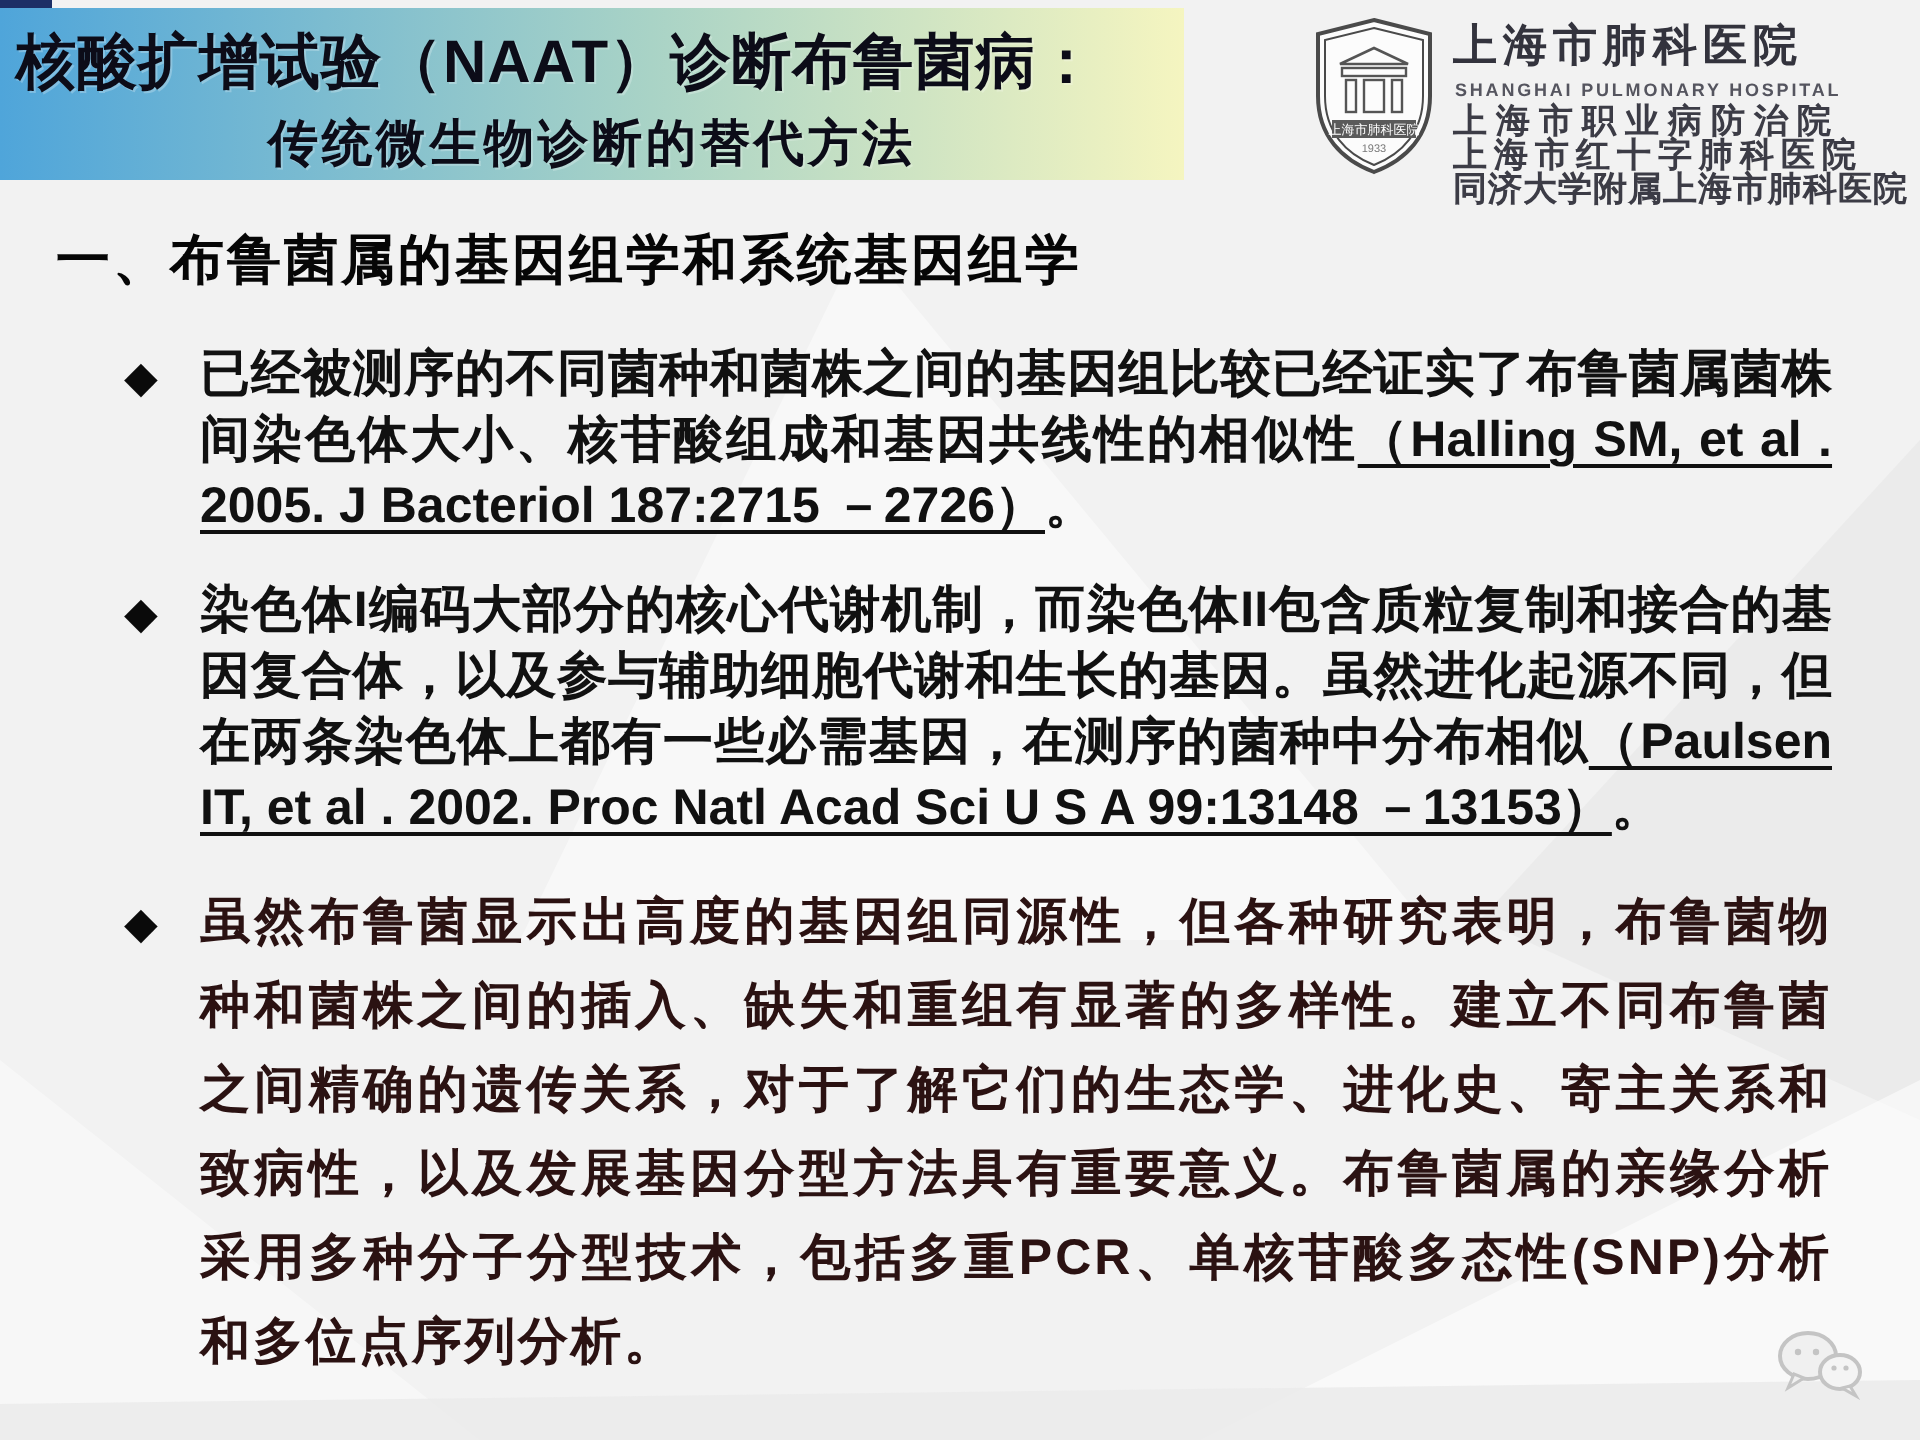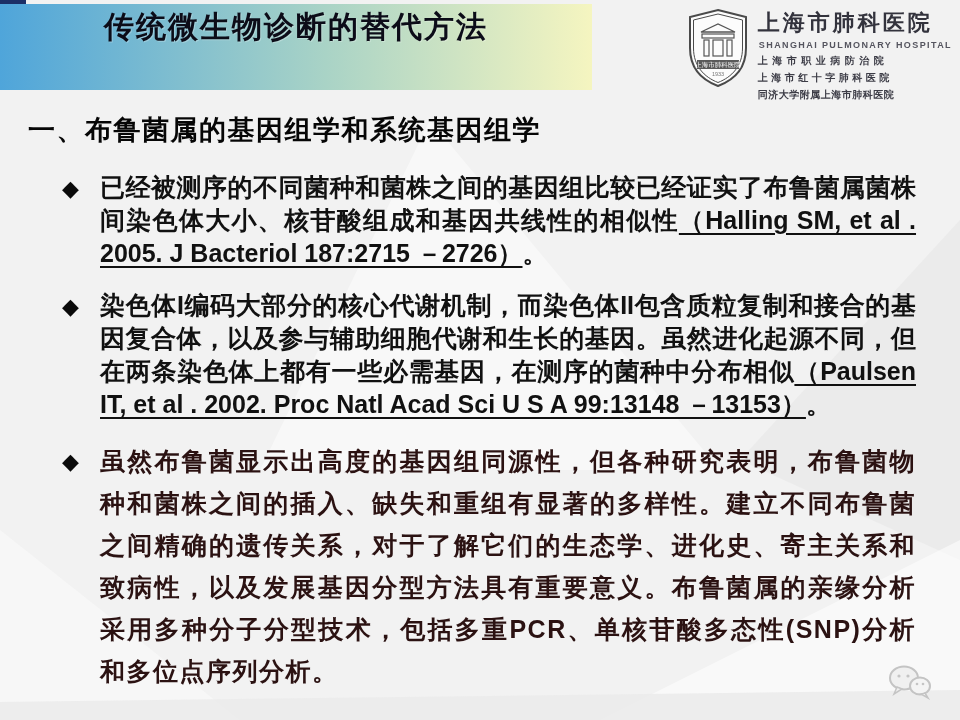--- a/index.html
+++ b/index.html
@@ -15,30 +15,30 @@
   .header-band {
     position:absolute; left:0; top:4px; width:592px; height:86px;
     background:linear-gradient(90deg,#4fa5da 0%,#a9d3c6 55%,#f5f5c0 100%);
   }
   .title-l1 {
     font-size:30px; font-weight:900; color:#0c0c18; letter-spacing:0.5px;
     padding:7px 0 0 8px; white-space:nowrap;
     text-shadow:1px 1px 0 rgba(255,255,255,0.25);
   }
   .title-l2 {
-    font-size:30px; font-weight:900; color:#0c0c18; letter-spacing:2px;
+    font-size:25px; font-weight:900; color:#0c0c18; letter-spacing:2px;
     text-align:center; margin-top:3px; white-space:nowrap;
     text-shadow:1px 1px 0 rgba(255,255,255,0.25);
   }
 
   .logo { position:absolute; right:6px; top:8px; display:flex; align-items:flex-start; gap:9px; }
   .logo-textcol { display:flex; flex-direction:column; }
   .logo-cn { font-size:22px; font-weight:bold; color:#33333d; letter-spacing:3px; white-space:nowrap; font-family:"Liberation Serif","DejaVu Serif",serif; }
   .logo-en { font-size:9px; font-weight:bold; color:#55555f; letter-spacing:1.4px; margin:2px 2px 2px 1px; white-space:nowrap; }
-  .logo-aff { font-size:10px; font-weight:bold; color:#3c3c46; line-height:17px; white-space:nowrap; }
+  .logo-aff { font-size:17px; font-weight:bold; color:#3c3c46; line-height:17px; white-space:nowrap; }
   .aff-0 { letter-spacing:4.5px; }
   .aff-1 { letter-spacing:0.5px; }
   .aff-2 { letter-spacing:3.5px; }
 
   .content { position:absolute; left:64px; top:112px; width:852px; }
   .section-heading {
     font-size:27px; font-weight:900; color:#060606; letter-spacing:1.5px;
     margin-left:-36px; margin-bottom:23px; white-space:nowrap;
   }
   .bullet {
@@ -65,20 +65,21 @@
     <polygon points="430,120 720,470 260,470" fill="#ffffff" opacity="0.45"></polygon>
     <polygon points="960,220 740,460 960,560" fill="#e9e9e9" opacity="0.8"></polygon>
     <polygon points="0,530 240,720 0,720" fill="#ffffff" opacity="0.4"></polygon>
     <polygon points="600,720 960,540 960,720" fill="#ffffff" opacity="0.55"></polygon>
     <polygon points="0,702 960,690 960,720 0,720" fill="#ebebeb" opacity="0.9"></polygon>
   </svg>
 
   <div class="corner-strip"></div>
 
   <div class="header-band" style="background: linear-gradient(90deg, rgb(79, 165, 218) 0%, rgb(169, 211, 198) 55%, rgb(245, 245, 192) 100%);">
+    <div class="title-l1">核酸扩增试验（NAAT）诊断布鲁菌病：</div>
     <div class="title-l2">传统微生物诊断的替代方法</div>
   </div>
 
   <div class="logo">
     <svg width="62" height="80" viewBox="0 0 62 80">
       <path d="M31 2 L59 9 L59 40 C59 60 47 72 31 78 C15 72 3 60 3 40 L3 9 Z" fill="#fcfcfc" stroke="#4a4a4a" stroke-width="2"></path>
       <path d="M31 6 L55.5 12 L55.5 40 C55.5 58 45 69 31 74.5 C17 69 6.5 58 6.5 40 L6.5 12 Z" fill="none" stroke="#4a4a4a" stroke-width="1"></path>
       <path d="M14 24 L31 16 L48 24 Z" fill="none" stroke="#555555" stroke-width="1.3"></path>
       <rect x="15" y="26" width="32" height="4" fill="none" stroke="#555555" stroke-width="1.2"></rect>
       <rect x="17" y="32" width="5" height="16" fill="none" stroke="#555555" stroke-width="1.2"></rect>

